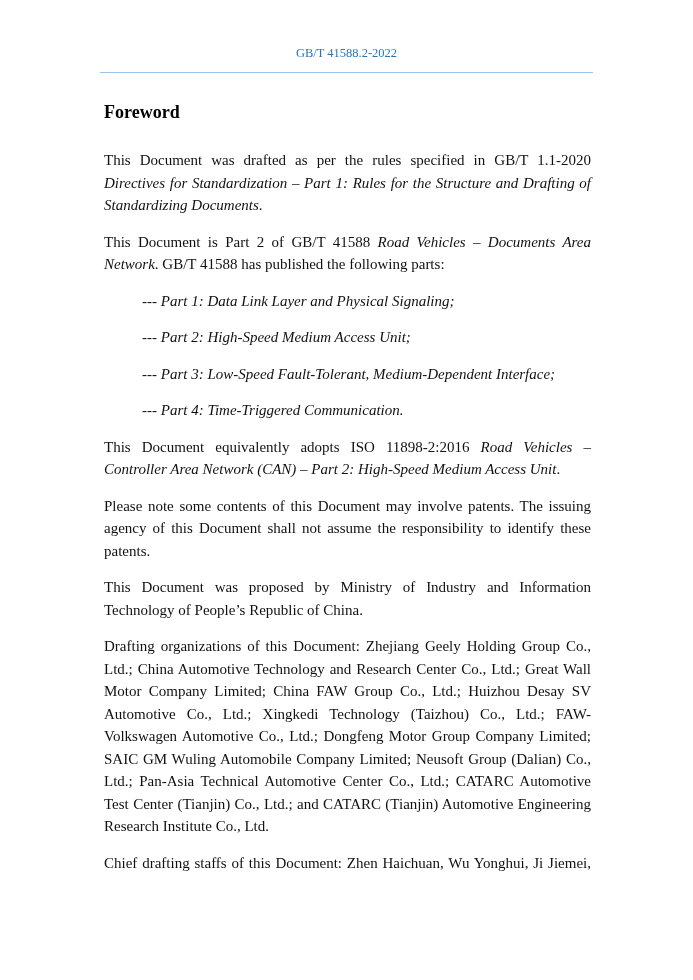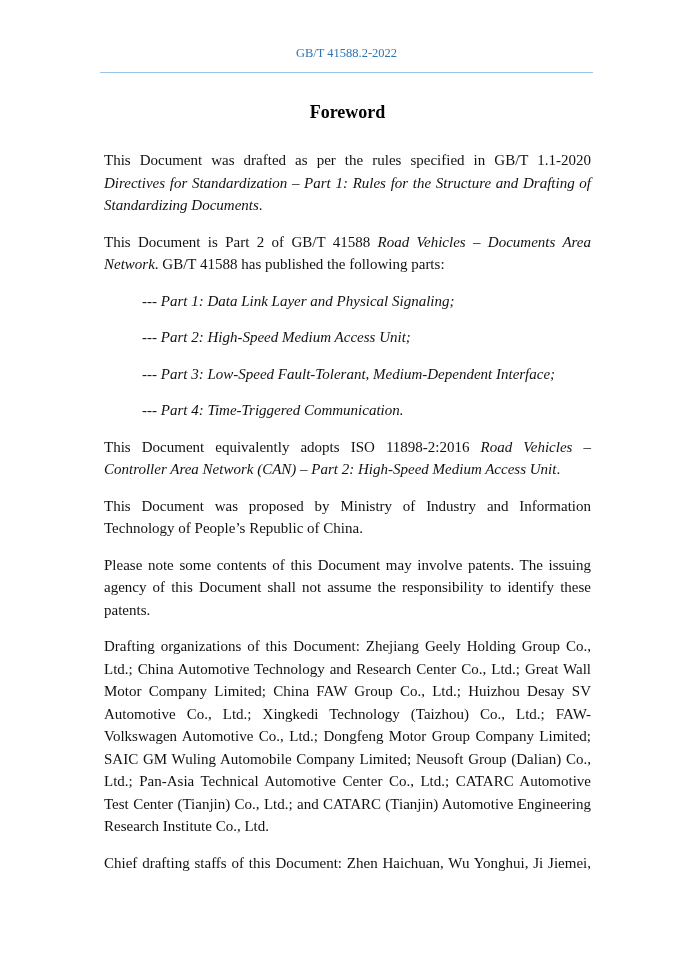--- a/index.html
+++ b/index.html
@@ -30,21 +30,20 @@
     padding-bottom:11px;
     border-bottom:1px solid var(--line);
   }
   .content{
     position:absolute;
     top:88px;
     left:104px;
     right:102px;
   }
   .title{
-    text-align:center;
     font-weight:bold;
     font-size:18px;
     margin:14px 0 26px 0;
     color:#000;
   }
   .para{
     font-size:15px;
     line-height:1.5;
     text-align:justify;
     margin:0 0 14px 0;
@@ -93,22 +92,22 @@
   <div class="content">
     <h1 class="title">Foreword</h1>
     <div>
         <p class="para"><span>This Document was drafted as per the rules specified in GB/T 1.1-2020 </span><span class="italic">Directives for Standardization – Part 1: Rules for the Structure and Drafting of Standardizing Documents</span><span>.</span></p>
         <p class="para"><span>This Document is Part 2 of GB/T 41588 </span><span class="italic">Road Vehicles – Documents Area Network</span><span>. GB/T 41588 has published the following parts:</span></p>
         <p class="para indent"><span>--- Part 1: Data Link Layer and Physical Signaling;</span></p>
         <p class="para indent"><span>--- Part 2: High-Speed Medium Access Unit;</span></p>
         <p class="para indent"><span>--- Part 3: Low-Speed Fault-Tolerant, Medium-Dependent Interface;</span></p>
         <p class="para indent"><span>--- Part 4: Time-Triggered Communication.</span></p>
         <p class="para"><span>This Document equivalently adopts ISO 11898-2:2016 </span><span class="italic">Road Vehicles – Controller Area Network (CAN) – Part 2: High-Speed Medium Access Unit</span><span>.</span></p>
+        <p class="para"><span>Please note some contents of this Document may involve patents. The issuing agency of this Document shall not assume the responsibility to identify these patents.</span></p>
         <p class="para"><span>This Document was proposed by Ministry of Industry and Information Technology of People’s Republic of China.</span></p>
-        <p class="para"><span>Please note some contents of this Document may involve patents. The issuing agency of this Document shall not assume the responsibility to identify these patents.</span></p>
         <p class="para"><span>Drafting organizations of this Document: Zhejiang Geely Holding Group Co., Ltd.; China Automotive Technology and Research Center Co., Ltd.; Great Wall Motor Company Limited; China FAW Group Co., Ltd.; Huizhou Desay SV Automotive Co., Ltd.; Xingkedi Technology (Taizhou) Co., Ltd.; FAW-Volkswagen Automotive Co., Ltd.; Dongfeng Motor Group Company Limited; SAIC GM Wuling Automobile Company Limited; Neusoft Group (Dalian) Co., Ltd.; Pan-Asia Technical Automotive Center Co., Ltd.; CATARC Automotive Test Center (Tianjin) Co., Ltd.; and CATARC (Tianjin) Automotive Engineering Research Institute Co., Ltd.</span></p>
         <p class="para"><span>Chief drafting staffs of this Document: Zhen Haichuan, Wu Yonghui, Ji Jiemei, Jiao Mingshun, Zhu Tong, Ji Guotian, Liu Bin, Li Changlong, Wu Yuzhi, Shi Xiaomi, Lv Liang, Fang Zhirong, Qin Huaqiang, Ding Jie, Sun Wang, Liu Le, Han Guangsheng, Che Changfa, Xu Qian, Wen Qingjie, and Zhou Jiancang.</span></p>
       </div>
   </div>
 
   <div class="footer">
     <div class="footer-left">
       <a class="footer-link">www.ChineseStandard.net</a>
       <span class="arrow">➔</span>
       <span>Buy True-PDF</span>

